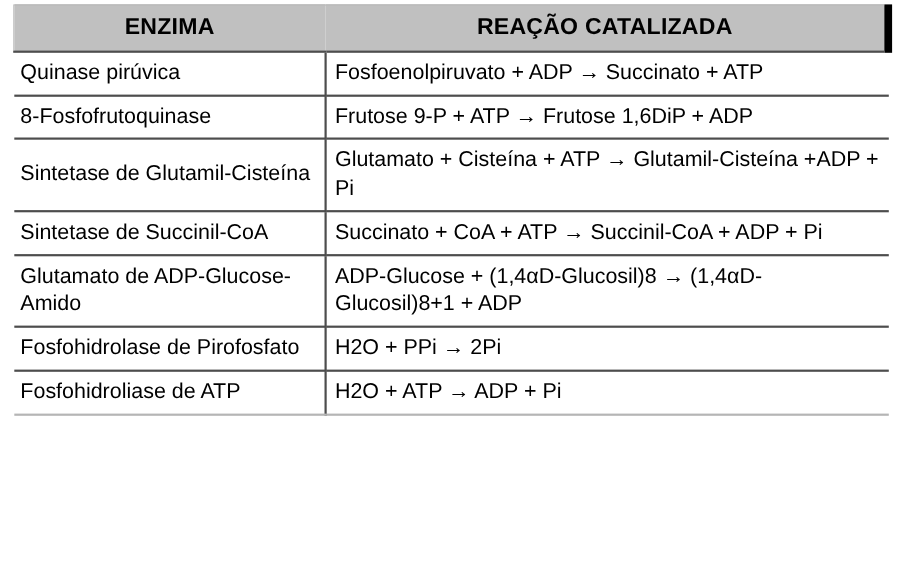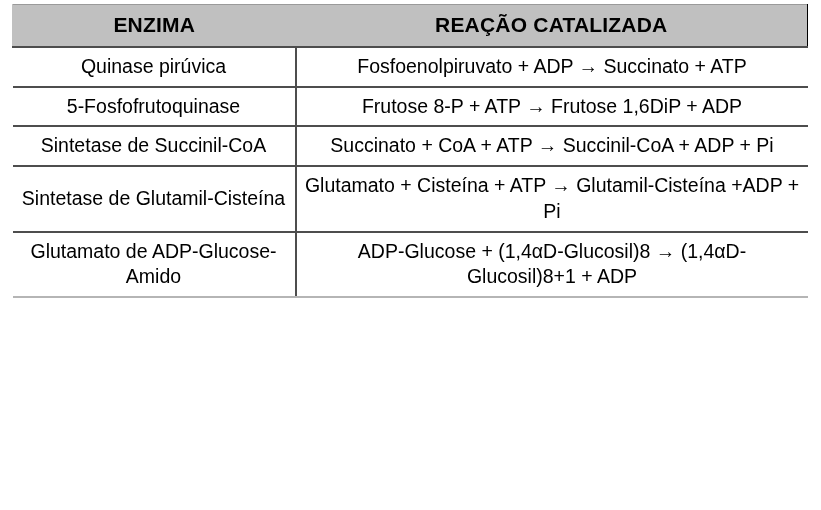--- a/index.html
+++ b/index.html
@@ -42,27 +42,26 @@
     border-bottom: 2px solid #4d4d4d;
     color: #000000;
   }
   .enzyme-table thead tr {
     border-top: 1px solid #9a9a9a;
   }
   .enzyme-table thead th.th-enzyme {
     border-left: 1px solid #c0c0c0;
   }
   .enzyme-table thead th.th-reaction {
-    border-right: 1px solid #000000;
+    border-right: 7px solid #000000;
   }
 
   .enzyme-table tbody td {
     font-size: 19.5px;
     line-height: 1.32;
-    text-align: center;
     vertical-align: middle;
     padding: 6px 8px;
     border-bottom: 2px solid #4d4d4d;
     color: #000000;
     background: #ffffff;
   }
   .enzyme-table tbody td.cell-enzyme {
     border-right: 2px solid #4d4d4d;
     padding-left: 6px;
     padding-right: 6px;
@@ -86,31 +85,39 @@
         <th class="th-enzyme">ENZIMA</th>
         <th class="th-reaction">REAÇÃO CATALIZADA</th>
       </tr>
     </thead>
     <tbody>
       <tr>
         <td class="cell-enzyme">Quinase pirúvica</td>
         <td class="cell-reaction">Fosfoenolpiruvato + ADP → Succinato + ATP</td>
       </tr>
       <tr>
-        <td class="cell-enzyme">5-Fosfofrutoquinase</td>
-        <td class="cell-reaction">Frutose 8-P + ATP → Frutose 1,6DiP + ADP</td>
+        <td class="cell-enzyme">8-Fosfofrutoquinase</td>
+        <td class="cell-reaction">Frutose 9-P + ATP → Frutose 1,6DiP + ADP</td>
+      </tr>
+      <tr>
+        <td class="cell-enzyme">Sintetase de Glutamil-Cisteína</td>
+        <td class="cell-reaction">Glutamato + Cisteína + ATP → Glutamil-Cisteína +ADP + Pi</td>
       </tr>
       <tr>
         <td class="cell-enzyme">Sintetase de Succinil-CoA</td>
         <td class="cell-reaction">Succinato + CoA + ATP → Succinil-CoA + ADP + Pi</td>
       </tr>
       <tr>
-        <td class="cell-enzyme">Sintetase de Glutamil-Cisteína</td>
-        <td class="cell-reaction">Glutamato + Cisteína + ATP → Glutamil-Cisteína +ADP + Pi</td>
+        <td class="cell-enzyme">Glutamato de ADP-Glucose-Amido</td>
+        <td class="cell-reaction">ADP-Glucose + (1,4αD-Glucosil)8 → (1,4αD-Glucosil)8+1 + ADP</td>
       </tr>
       <tr>
-        <td class="cell-enzyme">Glutamato de ADP-Glucose-Amido</td>
-        <td class="cell-reaction">ADP-Glucose + (1,4αD-Glucosil)8 → (1,4αD-Glucosil)8+1 + ADP</td>
+        <td class="cell-enzyme">Fosfohidrolase de Pirofosfato</td>
+        <td class="cell-reaction">H2O + PPi → 2Pi</td>
+      </tr>
+      <tr>
+        <td class="cell-enzyme">Fosfohidroliase de ATP</td>
+        <td class="cell-reaction">H2O + ATP → ADP + Pi</td>
       </tr>
     </tbody>
   </table>
 
 </div>
 
 </body></html>

